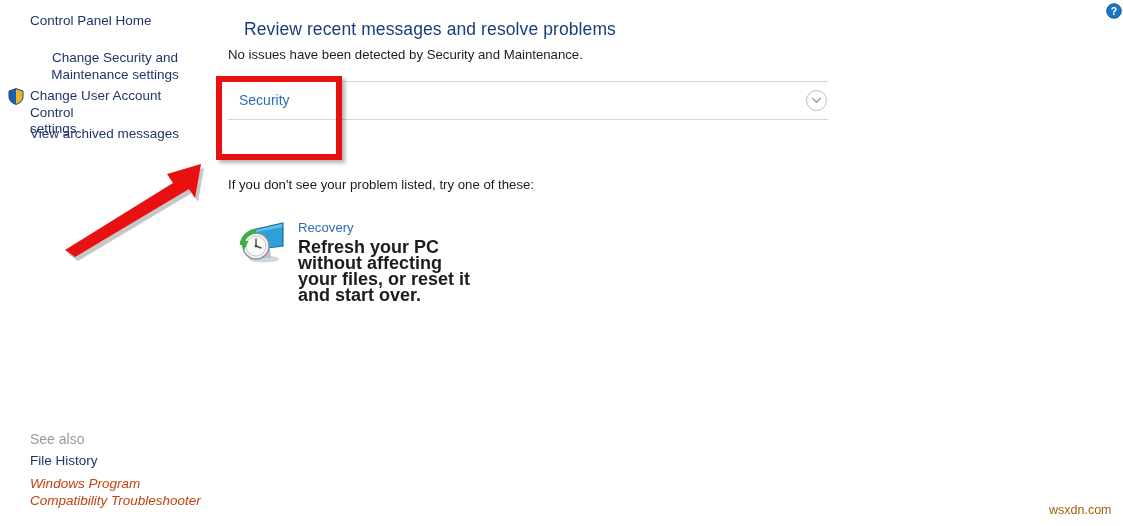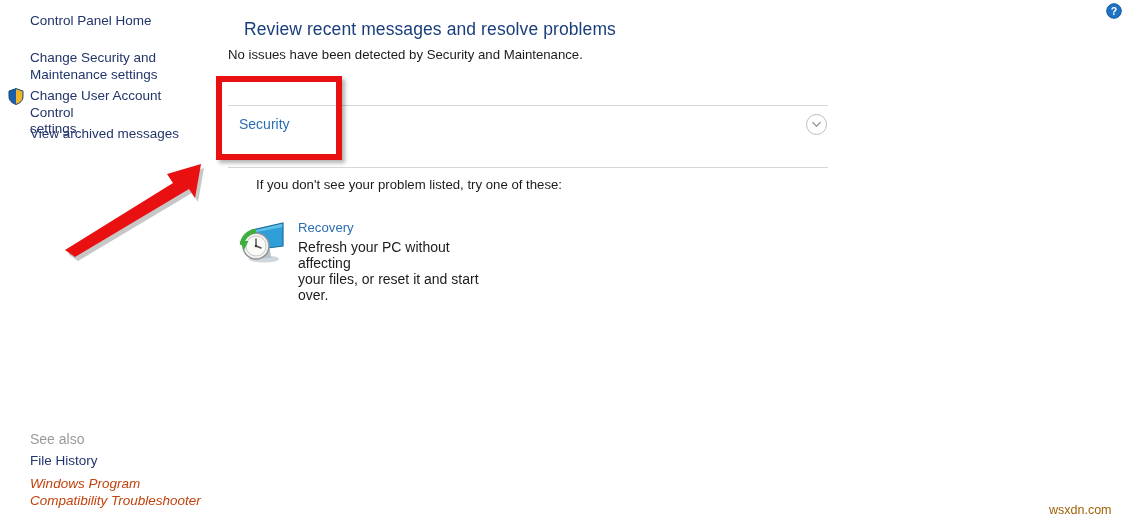--- a/index.html
+++ b/index.html
@@ -27,21 +27,21 @@
   .side-link {
     position: absolute;
     font-size: 13.5px;
     color: #22356b;
     line-height: 16.5px;
     cursor: pointer;
     white-space: pre-line;
   }
 
   #link-cp-home      { left: 30px; top: 13px; }
-  #link-change-sm    { left: 30px; top: 50px; width: 170px; }
+  #link-change-sm    { left: 30px; top: 50px; width: 170px; text-align: center; }
   #link-change-uac   { left: 30px; top: 88px; width: 172px; }
   #link-view-arch    { left: 30px; top: 126px; }
 
   #uac-shield {
     position: absolute;
     left: 8px;
     top: 88px;
     width: 16px;
     height: 17px;
   }
@@ -97,21 +97,20 @@
   #expander-list {
     position: absolute;
     left: 228px;
     top: 81px;
     width: 600px;
   }
   .exp-row {
     position: relative;
     height: 37px;
     border-top: 1px solid #d6d6d6;
-    margin-top: 24px;
   }
   .exp-row.last-rule {
     height: 0;
     border-top: 1px solid #d6d6d6;
   }
   .exp-label {
     position: absolute;
     left: 11px;
     top: 10px;
     font-size: 14px;
@@ -131,21 +130,20 @@
   }
   .exp-chevron svg { display: block; }
 
   
   #try-text {
     position: absolute;
     left: 228px;
     top: 177px;
     font-size: 13.2px;
     color: #1c1c1c;
-    margin-left: 28px;
   }
 
   #recovery-block {
     position: absolute;
     left: 238px;
     top: 215px;
   }
   #recovery-icon {
     position: absolute;
     left: 0;
@@ -159,24 +157,25 @@
     top: 5px;
     font-size: 13.2px;
     color: #2a6fb5;
     cursor: pointer;
   }
   #recovery-desc {
     position: absolute;
     left: 60px;
     top: 24px;
     width: 195px;
-    font-size: 14px;
+    font-size: 18px;
     color: #1c1c1c;
     line-height: 16px;
     white-space: pre-line;
+    font-weight: bold;
   }
 
   
   #help-button {
     position: absolute;
     left: 1106px;
     top: 3px;
     width: 16px;
     height: 16px;
     cursor: pointer;

